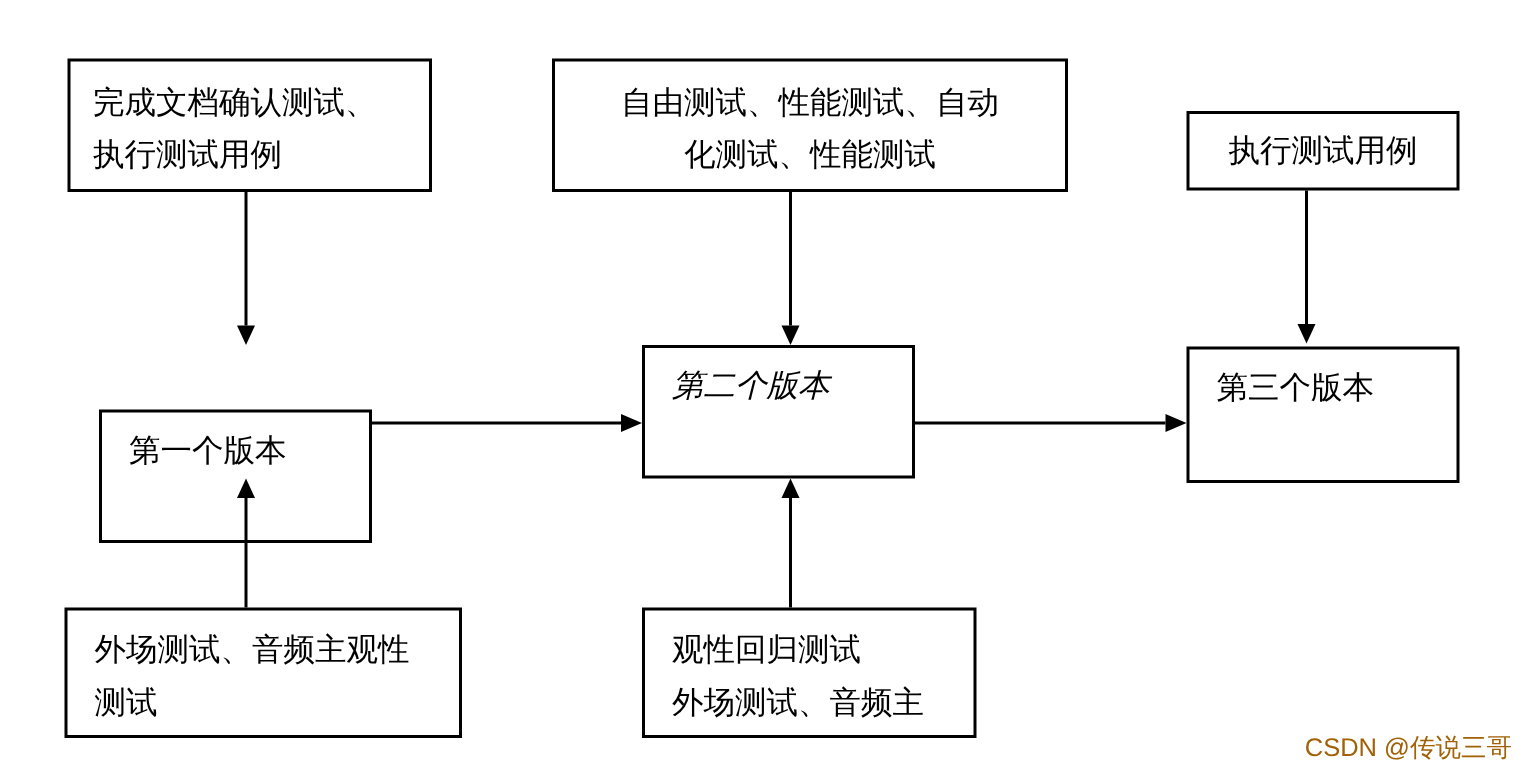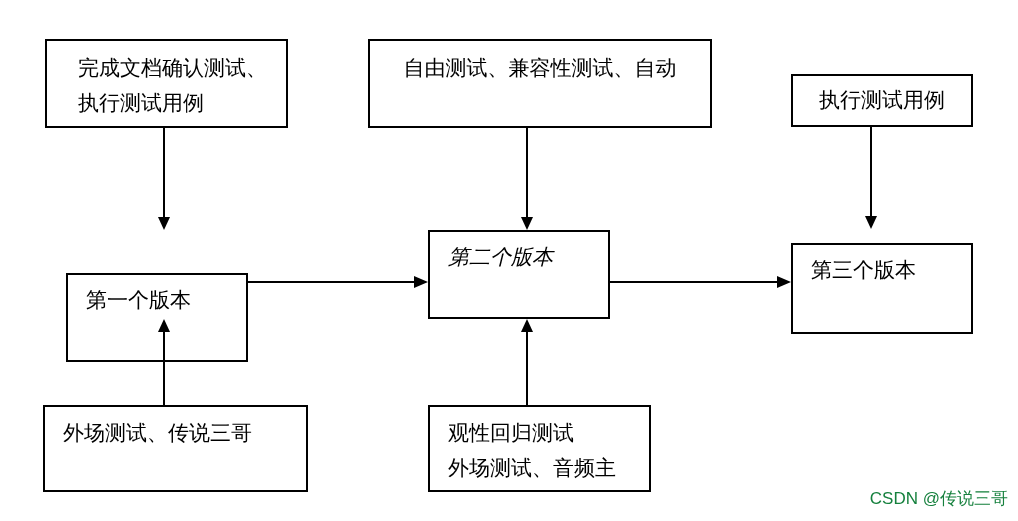--- a/index.html
+++ b/index.html
@@ -19,29 +19,29 @@
     position: absolute;
     border: 2px solid #000000;
     background: #ffffff;
     font-size: 21px;
     line-height: 35px;
     color: #000000;
   }
   .node .line { display: block; white-space: nowrap; }
 
   
-  .box-doc-confirm { left: 45px;  top: 39px; width: 243px; height: 89px; padding: 10px 0 0 31px; text-align: left; }
+  .box-doc-confirm { left: 45px;  top: 39px; width: 243px; height: 89px; padding: 10px 0 0 15px; text-align: left; }
   .box-free-test   { left: 368px; top: 39px; width: 344px; height: 89px; padding: 10px 0 0 0;  text-align: center; }
   .box-exec-case   { left: 791px; top: 74px; width: 182px; height: 53px; line-height: 49px; text-align: center; }
 
   
   .box-version { width: 182px; height: 89px; padding: 9px 0 0 18px; line-height: 32px; }
   .box-v1 { left: 66px;  top: 230px; margin-top: 43px; }
   .box-v2 { left: 428px; top: 230px; font-style: italic; }
-  .box-v3 { left: 791px; top: 243px; height: 91px; }
+  .box-v3 { left: 791px; top: 231px; height: 91px; }
 
   
   .box-field1 { left: 43px;  top: 405px; width: 265px; height: 87px; padding: 9px 0 0 18px; text-align: left; }
   .box-field2 { left: 428px; top: 405px; width: 223px; height: 87px; padding: 9px 0 0 18px; text-align: left; }
 
   
   .arrow-v {
     position: absolute;
     width: 2px;
     background: #000000;
@@ -86,57 +86,59 @@
   .a-f2-v2    { left: 526px; top: 332px; height: 73px; }
   .a-v1-v2    { left: 248px; top: 281px; width: 166px; }
   .a-v2-v3    { left: 610px; top: 281px; width: 167px; }
 
   .watermark {
     position: absolute;
     right: 10px;
     top: 487px;
     font-family: "Liberation Sans", "DejaVu Sans", sans-serif;
     font-size: 17px;
-    color: #15803d;
+    color: #a16207;
     text-shadow: 1px 1px 1px rgba(255,255,255,0.9);
     white-space: nowrap;
   }
 </style>
 </head>
 <body>
 
 <div class="canvas">
 
   <div class="node box-doc-confirm">
     <span class="line">完成文档确认测试、</span>
     <span class="line">执行测试用例</span>
   </div>
 
   <div class="node box-free-test">
-    <span class="line">自由测试、兼容性测试、自动</span>
+    <span class="line">自由测试、性能测试、自动</span>
+    <span class="line">化测试、性能测试</span>
   </div>
 
   <div class="node box-exec-case">
     <span class="line">执行测试用例</span>
   </div>
 
   <div class="node box-version box-v1">
     <span class="line">第一个版本</span>
   </div>
 
   <div class="node box-version box-v2">
     <span class="line">第二个版本</span>
   </div>
 
   <div class="node box-version box-v3">
     <span class="line">第三个版本</span>
   </div>
 
   <div class="node box-field1">
-    <span class="line">外场测试、传说三哥</span>
+    <span class="line">外场测试、音频主观性</span>
+    <span class="line">测试</span>
   </div>
 
   <div class="node box-field2">
     <span class="line">观性回归测试</span>
     <span class="line">外场测试、音频主</span>
   </div>
 
   <div class="arrow-v arrow-down a-doc-v1"></div>
   <div class="arrow-v arrow-down a-free-v2"></div>
   <div class="arrow-v arrow-down a-exec-v3"></div>

